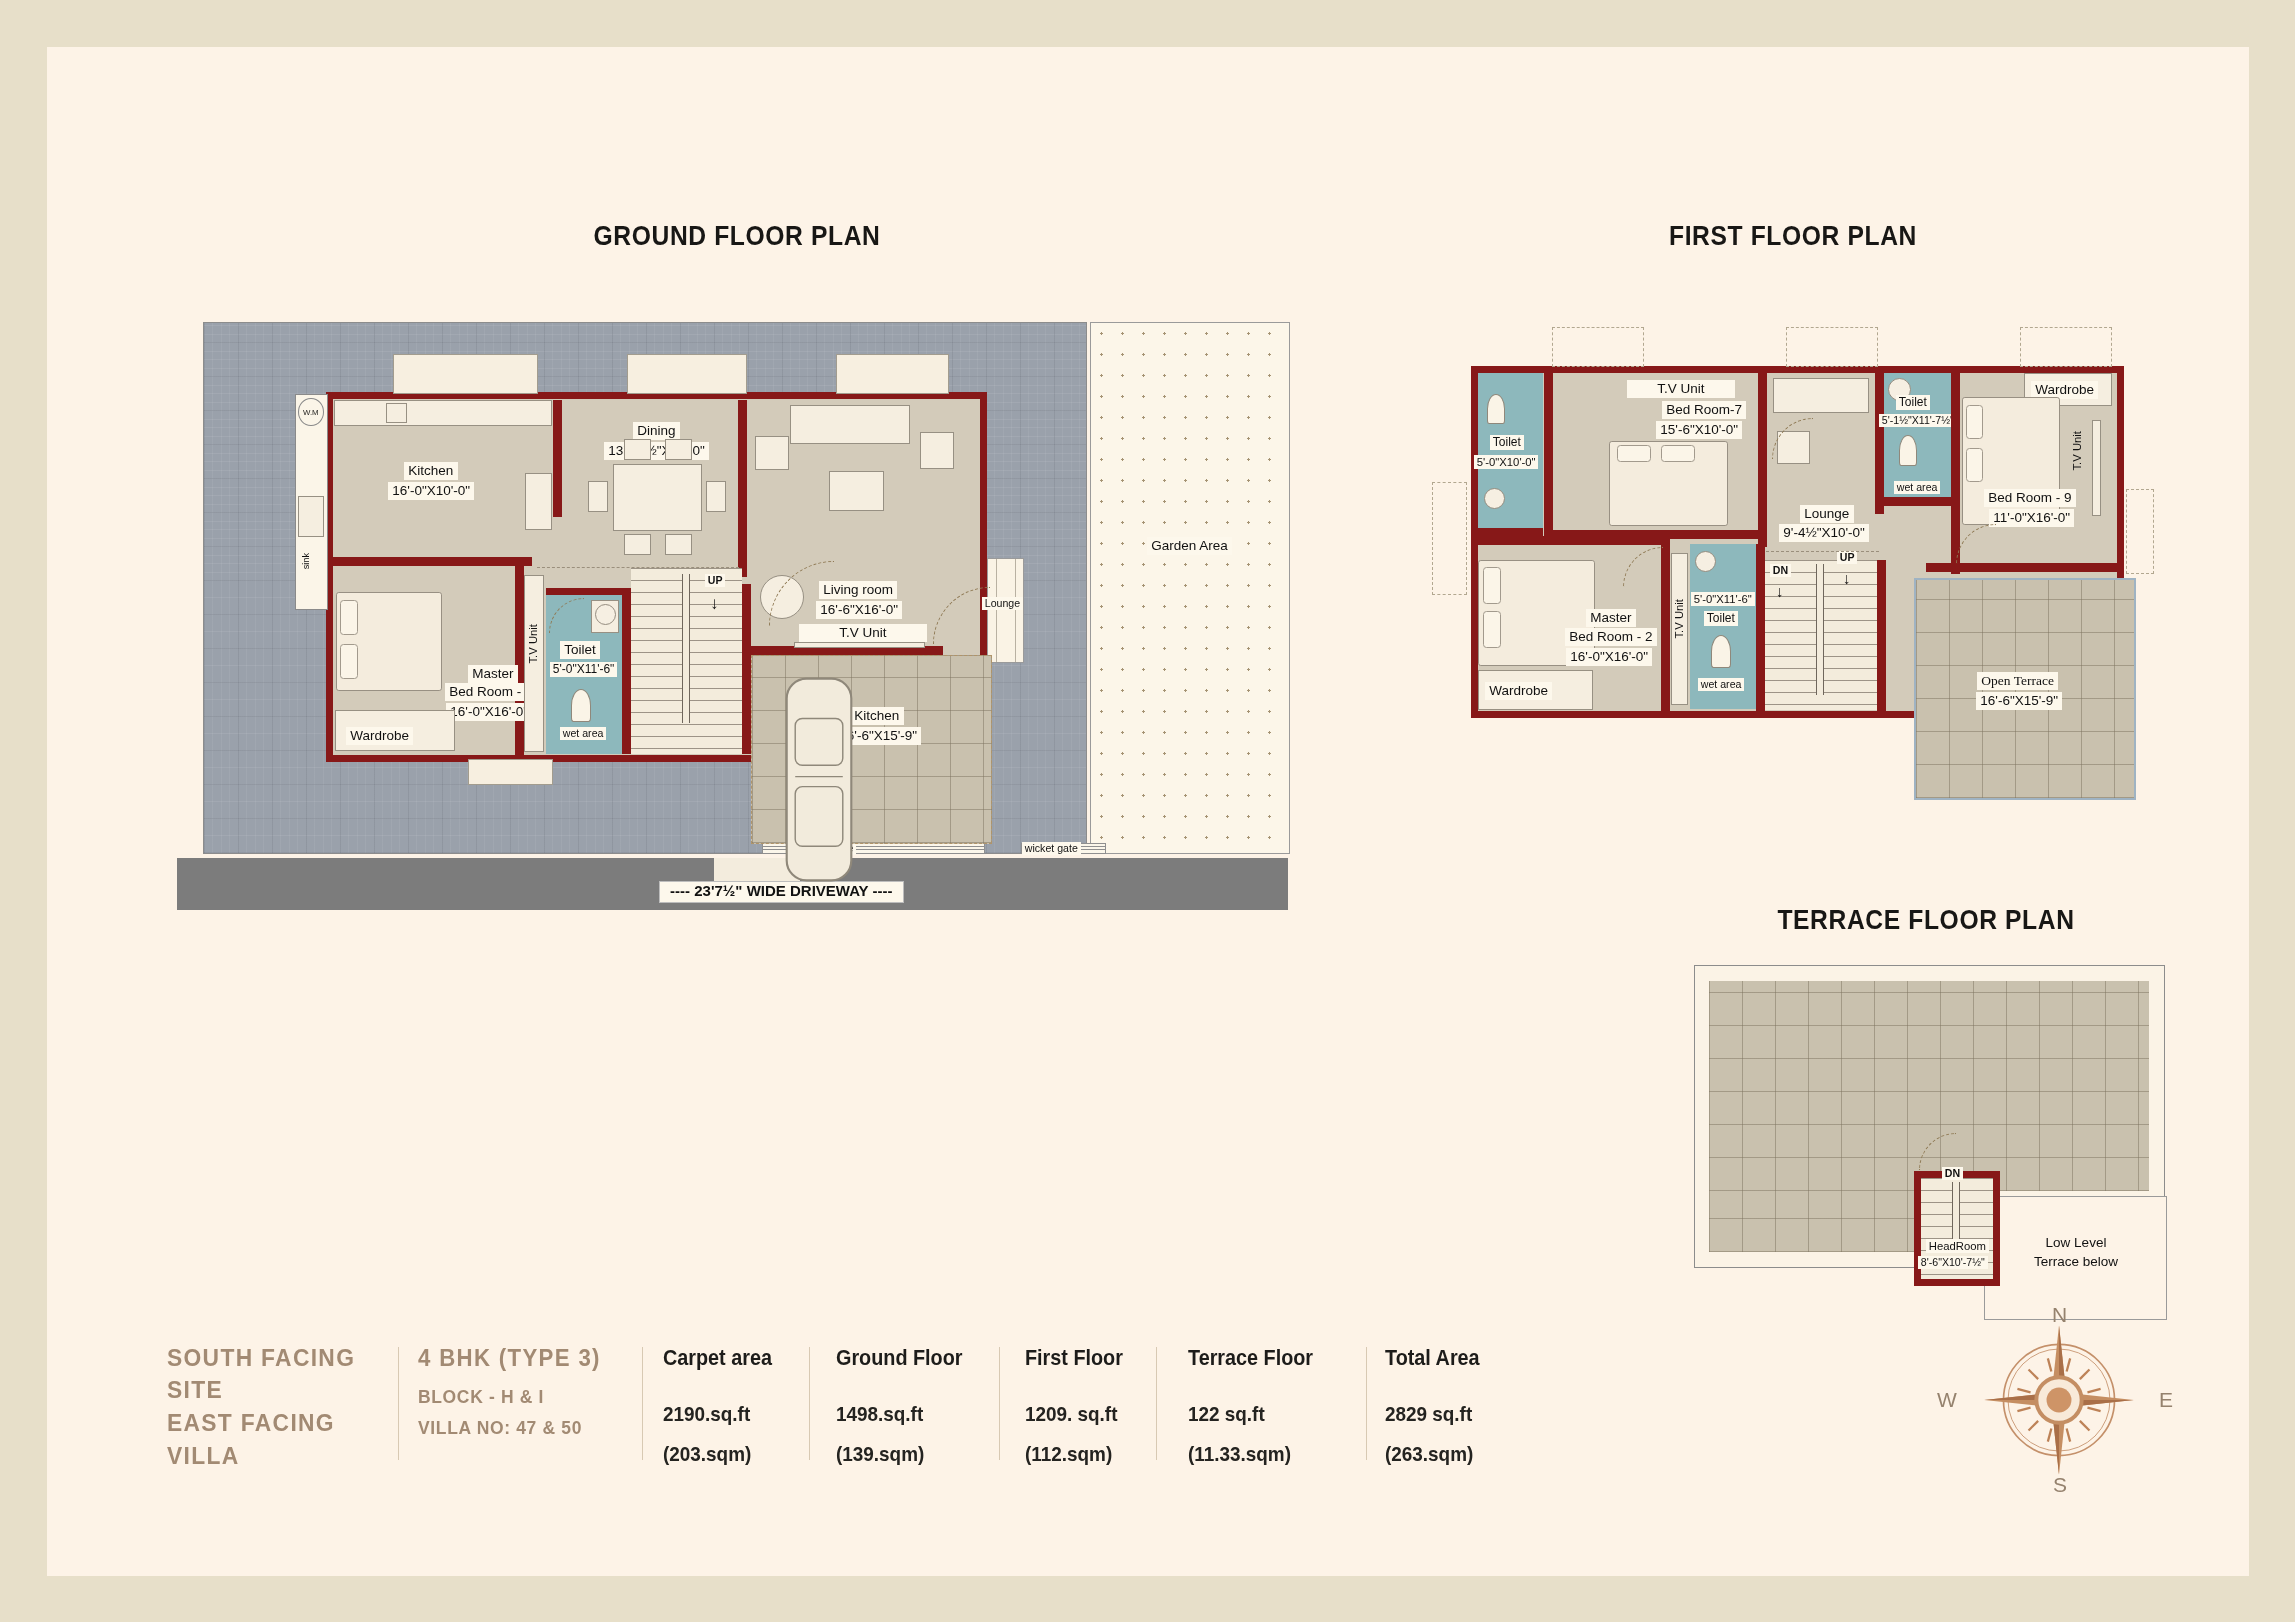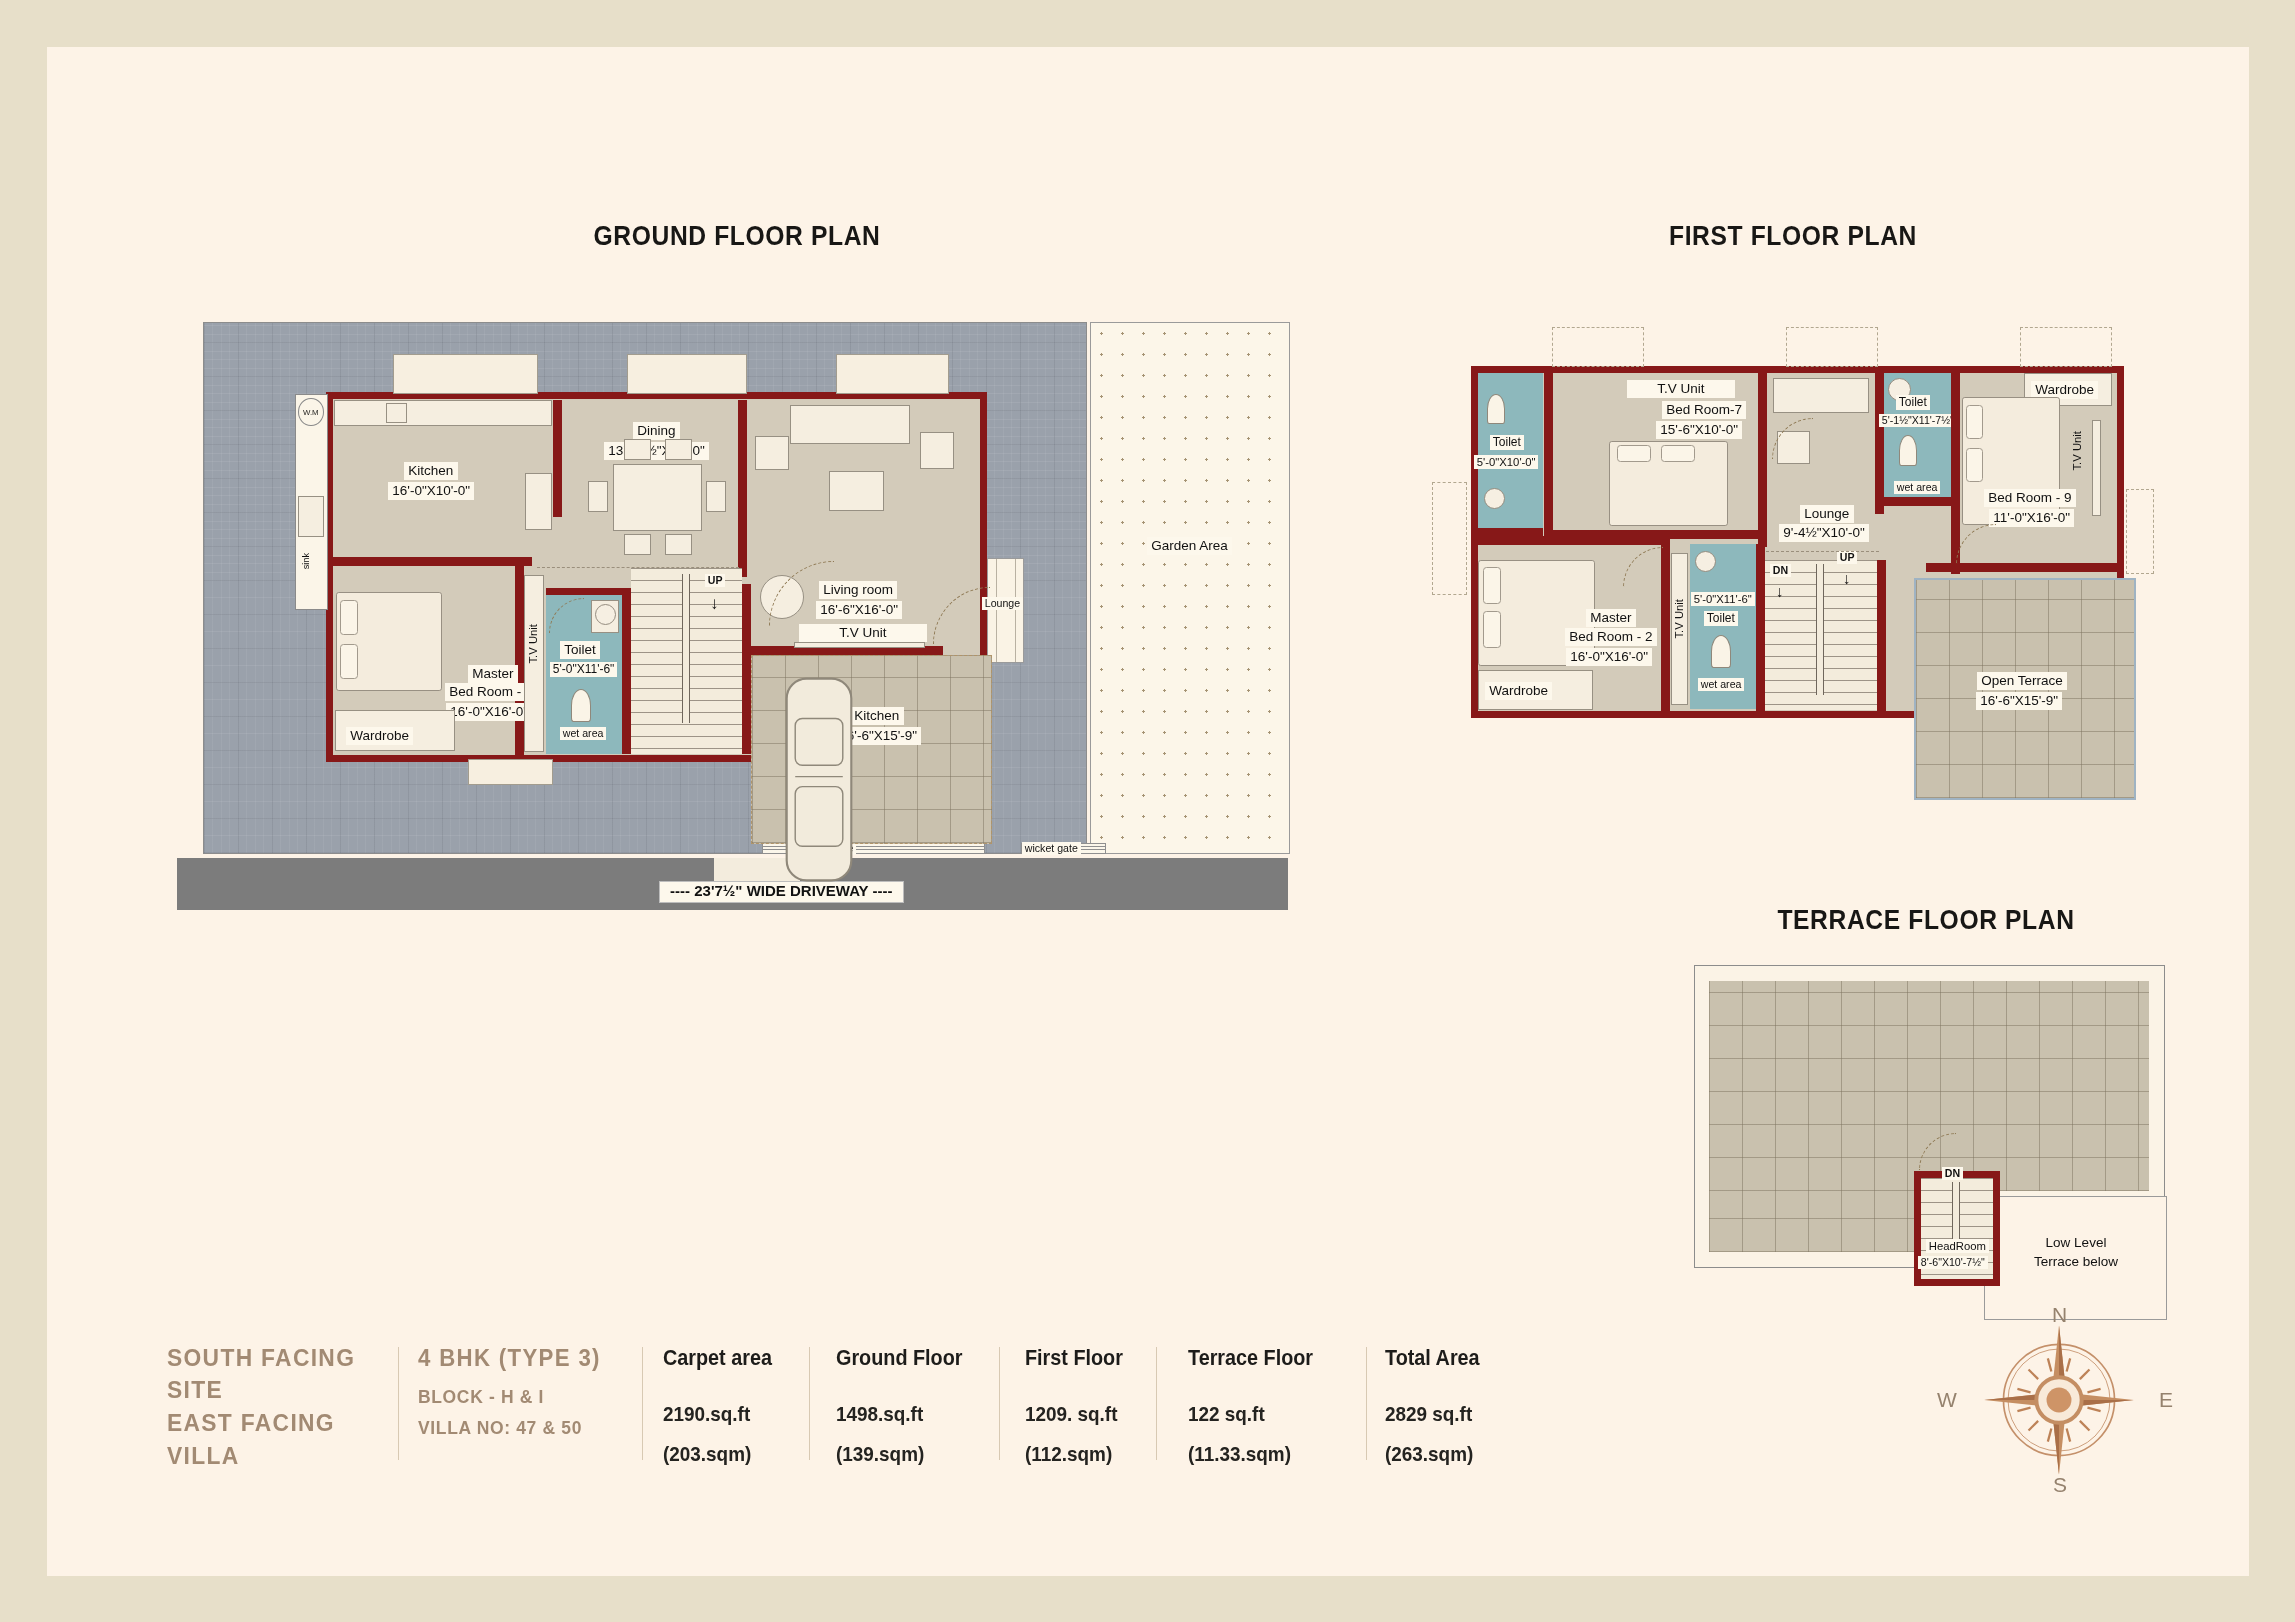--- a/index.html
+++ b/index.html
@@ -237,21 +237,21 @@
   <div class="abs stairs" style="left:1765px;top:560px;width:112px;height:150px;"></div>
   <div class="rail" style="left:1816px;top:564px;height:131px;"></div>
   <div class="chip sm" style="left:1770px;top:564px;font-weight:700;">DN</div>
   <div class="lbl" style="left:1776px;top:583px;font-size:15.6px;">↓</div>
   <div class="chip sm" style="left:1837px;top:551px;font-weight:700;">UP</div>
   <div class="lbl" style="left:1843px;top:570px;font-size:15.6px;">↓</div>
   <div class="wall" style="left:1877px;top:560px;width:8.5px;height:154px;"></div>
   <div class="dashline" style="left:1766px;top:551px;width:113px;"></div>
 
   <div class="abs tiles" style="left:1914px;top:578px;width:222px;height:222px;border:2.1px double #9fb3c3;box-sizing:border-box;"></div>
-  <div class="chip" style="left:1977px;top:672px;">Open Terrace</div>
+  <div class="chip" style="left:1977px;top:672px;font-family:Liberation Serif, serif;">Open Terrace</div>
   <div class="chip" style="left:1976px;top:692px;">16'-6"X15'-9"</div>
 
   <div class="abs" style="left:1694px;top:965px;width:471px;height:303px;background:#fbf3e6;border:1.4px solid #8c8c8c;box-sizing:border-box;"></div>
   <div class="abs tiles" style="left:1709px;top:981px;width:440px;height:210px;"></div>
   <div class="abs tiles" style="left:1709px;top:1191px;width:207px;height:61px;"></div>
   <div class="abs" style="left:1984px;top:1196px;width:183px;height:124px;background:#fdf3e7;border:1.4px solid #9a9a9a;box-sizing:border-box;"></div>
   <div class="lbl" style="left:2023px;top:1235px;width:106px;">Low Level</div>
   <div class="lbl" style="left:2014px;top:1254px;width:124px;">Terrace below</div>
   <div class="abs stairs" style="left:1914px;top:1171px;width:86px;height:115px;border:7px solid #871818;box-sizing:border-box;"></div>
   <div class="rail" style="left:1952px;top:1182px;height:64px;"></div>

